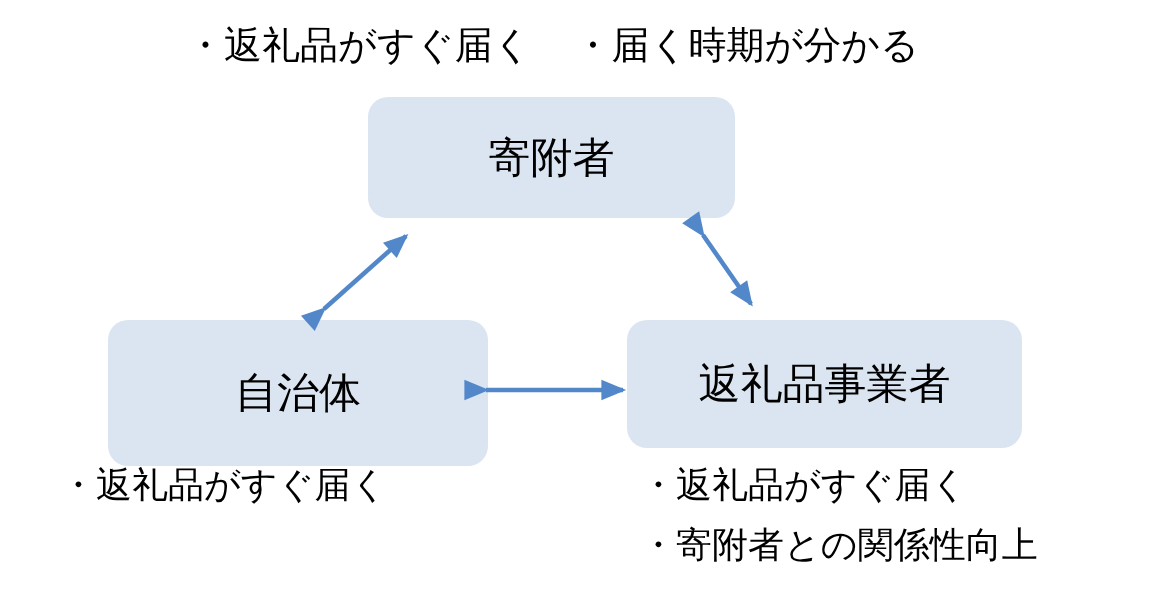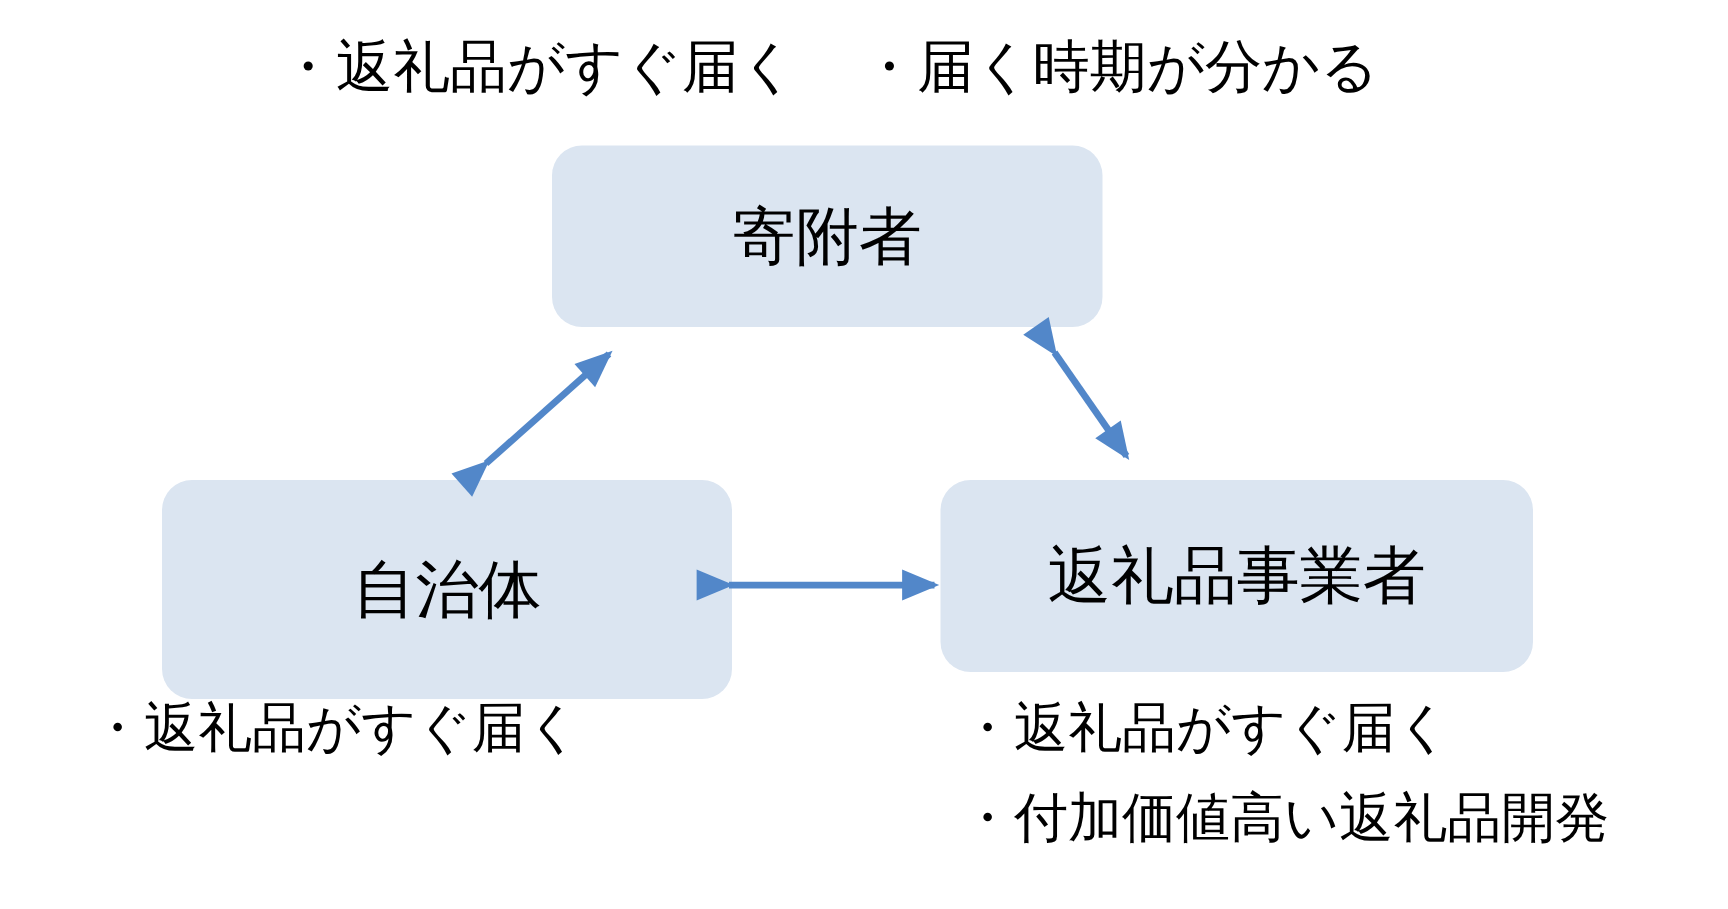--- a/index.html
+++ b/index.html
@@ -92,16 +92,16 @@
     <line x1="703" y1="235" x2="751" y2="304" stroke-width="4.5" marker-start="url(#arrowhead)" marker-end="url(#arrowhead)" stroke="#5287c9"></line>
     <line x1="486" y1="390" x2="623" y2="390" stroke-width="4.5" marker-start="url(#arrowhead)" marker-end="url(#arrowhead)" stroke="#5287c9"></line>
   </svg>
 
   <div class="note notes-col notes-left">
     <div>・返礼品がすぐ届く</div>
   </div>
 
   <div class="note notes-col notes-right">
     <div>・返礼品がすぐ届く</div>
-    <div>・付加価値高い返礼品開発</div>
+    <div>・寄附者との関係性向上</div>
   </div>
 
 </div>
 
 </body></html>

